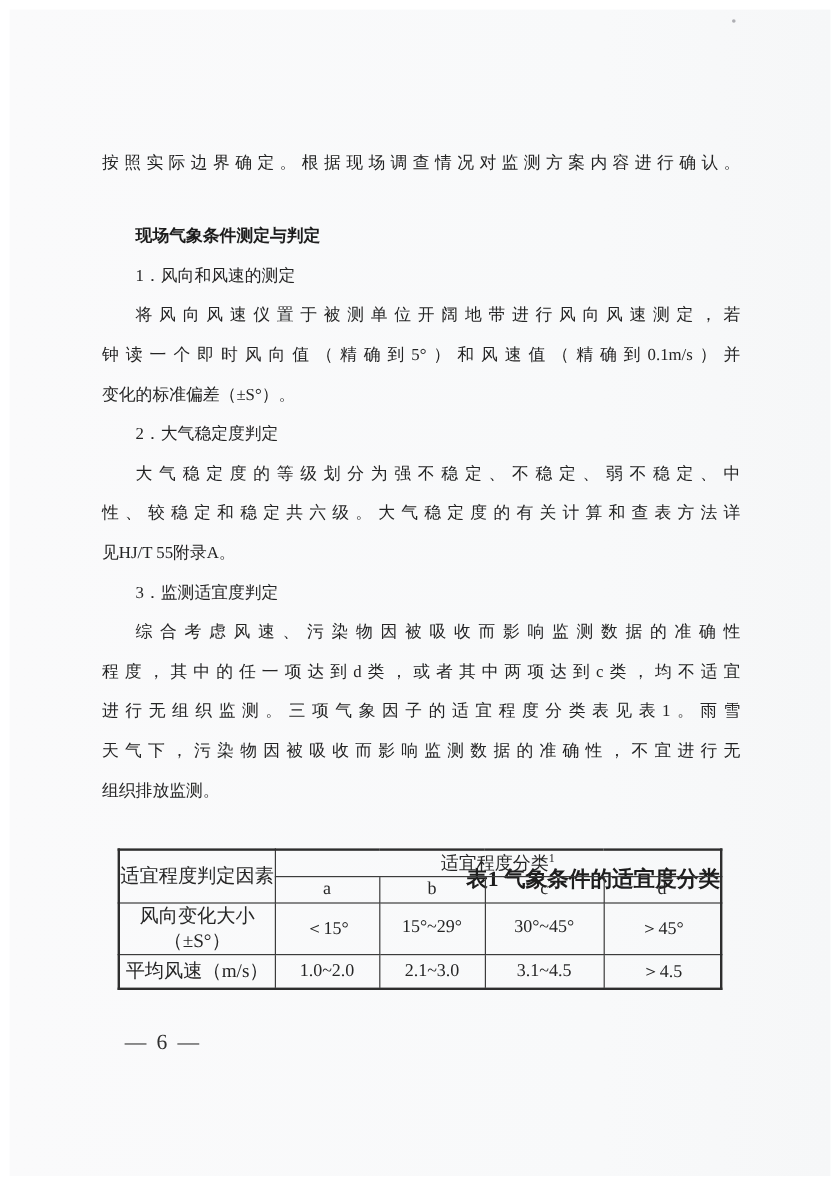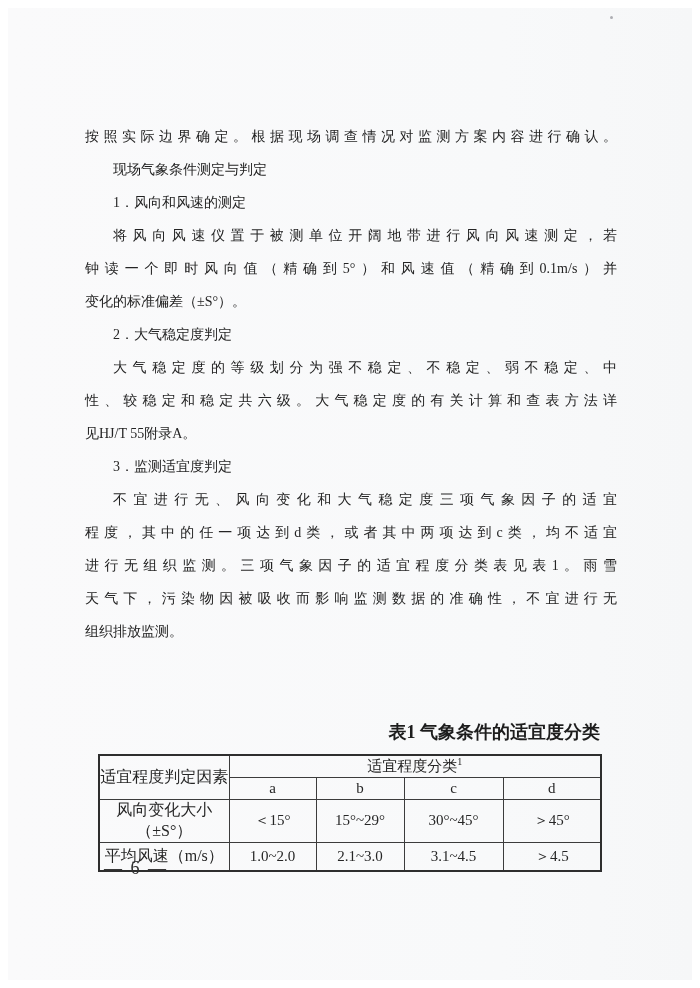--- a/index.html
+++ b/index.html
@@ -15,27 +15,27 @@
     position:absolute;left:602px;top:8px;width:3px;height:3px;
     background:#8f8f96;border-radius:50%;opacity:.7;
   }
   .text-block{position:absolute;left:77px;top:112px;width:532px;}
   .line{
     font-size:14px;line-height:33px;height:33px;white-space:normal;
     color:#242424;
   }
   .jfull{text-align:justify;text-align-last:justify;}
   .ind{text-indent:2em;}
-  .bold{font-weight:normal;color:#1c1c1c;}
+  .bold{font-weight:bold;color:#1c1c1c;margin-top:28px;}
   .table-title{
     position:absolute;left:90px;top:712px;width:502px;text-align:right;
     font-weight:bold;font-size:18px;color:#1d1d1d;
   }
   table.mtable{
-    position:absolute;left:90px;top:746px;width:502px;
+    position:absolute;left:90px;top:699px;width:502px;
     border-collapse:collapse;table-layout:fixed;
     font-size:15px;color:#262626;
     border:2px solid #2e2e2e;
   }
   table.mtable td{
     border:1px solid #3c3c3c;text-align:center;vertical-align:middle;
     padding:0;overflow:hidden;
   }
   .rh1{height:22px;}
   .rh2{height:22px;}
@@ -60,21 +60,21 @@
     <div class="line ind bold">现场气象条件测定与判定</div>
     <div class="line ind">1．风向和风速的测定</div>
     <div class="line ind jfull">将风向风速仪置于被测单位开阔地带进行风向风速测定，若</div>
     <div class="line jfull">钟读一个即时风向值（精确到5°）和风速值（精确到0.1m/s）并</div>
     <div class="line">变化的标准偏差（±S°）。</div>
     <div class="line ind">2．大气稳定度判定</div>
     <div class="line ind jfull">大气稳定度的等级划分为强不稳定、不稳定、弱不稳定、中</div>
     <div class="line jfull">性、较稳定和稳定共六级。大气稳定度的有关计算和查表方法详</div>
     <div class="line">见HJ/T 55附录A。</div>
     <div class="line ind">3．监测适宜度判定</div>
-    <div class="line ind jfull">不宜进行无、风向变化和大气稳定度三项气象因子的适宜</div>
+    <div class="line ind jfull">综合考虑风速、污染物因被吸收而影响监测数据的准确性</div>
     <div class="line jfull">程度，其中的任一项达到d类，或者其中两项达到c类，均不适宜</div>
     <div class="line jfull">进行无组织监测。三项气象因子的适宜程度分类表见表1。雨雪</div>
     <div class="line jfull">天气下，污染物因被吸收而影响监测数据的准确性，不宜进行无</div>
     <div class="line">组织排放监测。</div>
   </div>
 
   <div class="table-title">表1  气象条件的适宜度分类</div>
 
   <table class="mtable">
     <colgroup>

